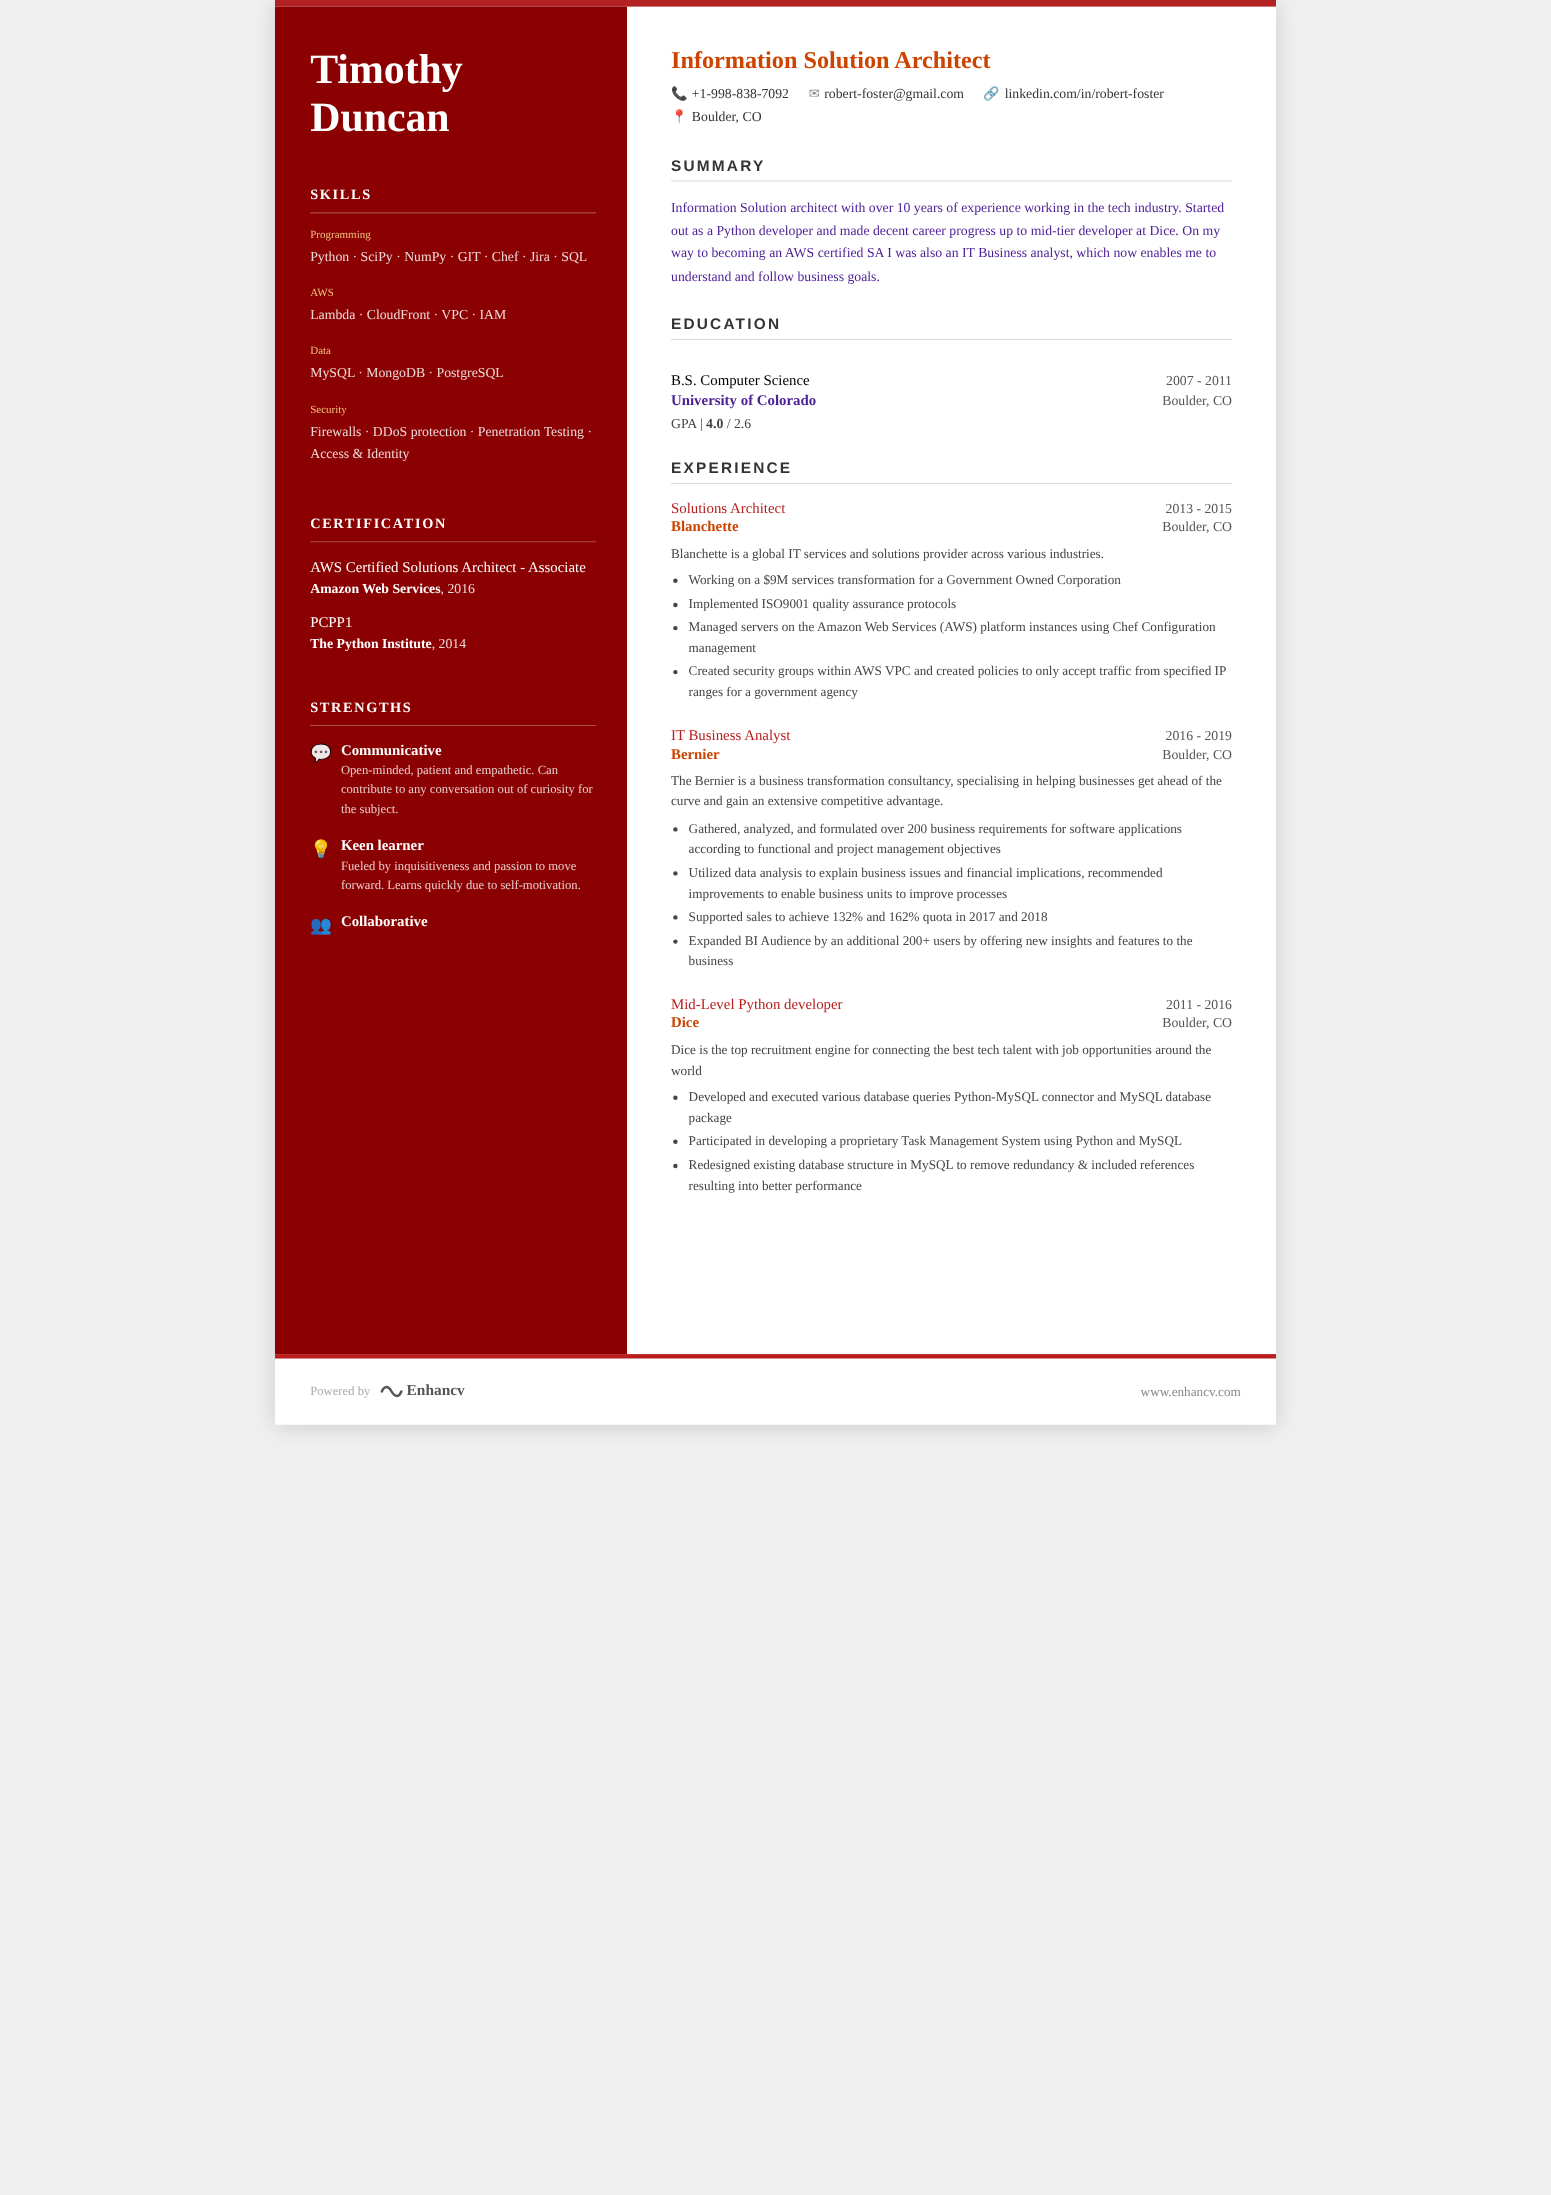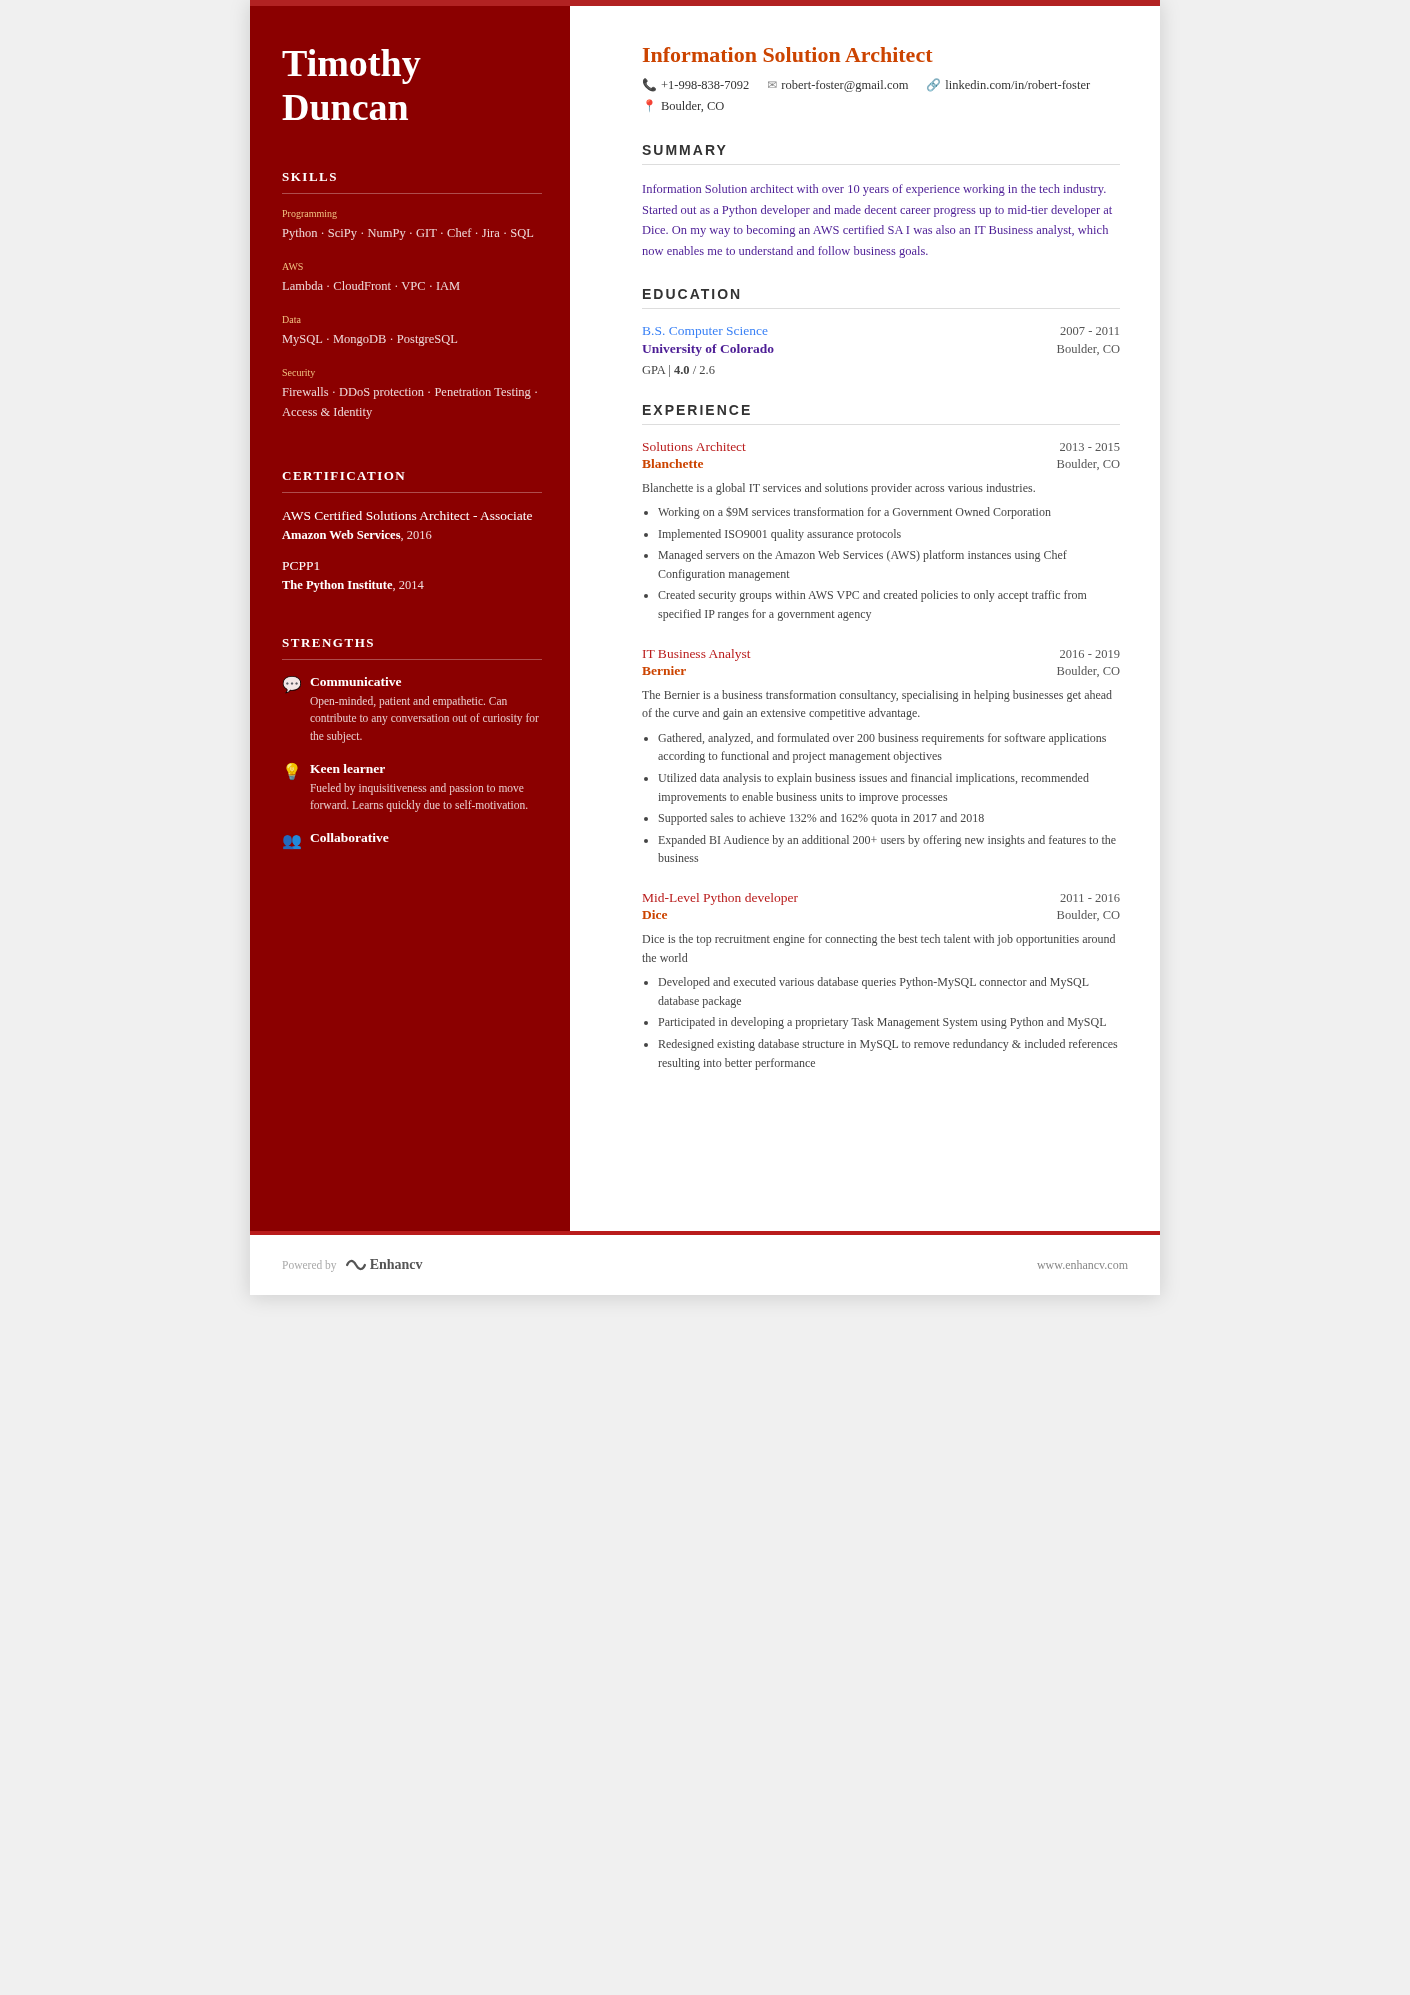--- a/index.html
+++ b/index.html
@@ -21,21 +21,20 @@
       box-shadow: 0 2px 20px rgba(0,0,0,0.15);
     }
     .top-bar {
       height: 6px;
       background: #b22222;
       width: 100%;
     }
     .resume-body {
       display: flex;
       flex: 1;
-      gap: 32px;
     }
     
     .sidebar {
       width: 320px;
       min-width: 320px;
       background: #8b0000;
       color: #fff;
       padding: 36px 28px 36px 32px;
       display: flex;
       flex-direction: column;
@@ -177,22 +176,23 @@
     }
     
     .edu-row {
       display: flex;
       justify-content: space-between;
       align-items: baseline;
       margin-bottom: 2px;
     }
     .edu-degree {
       font-size: 13.5px;
-      color: #3b82f6;
+      color: #000000;
       font-weight: normal;
+      margin-top: 15px;
     }
     .edu-year {
       font-size: 12.5px;
       color: #555;
     }
     .edu-school {
       font-size: 13.5px;
       color: #4c1d95;
       font-weight: bold;
       margin-bottom: 2px;

